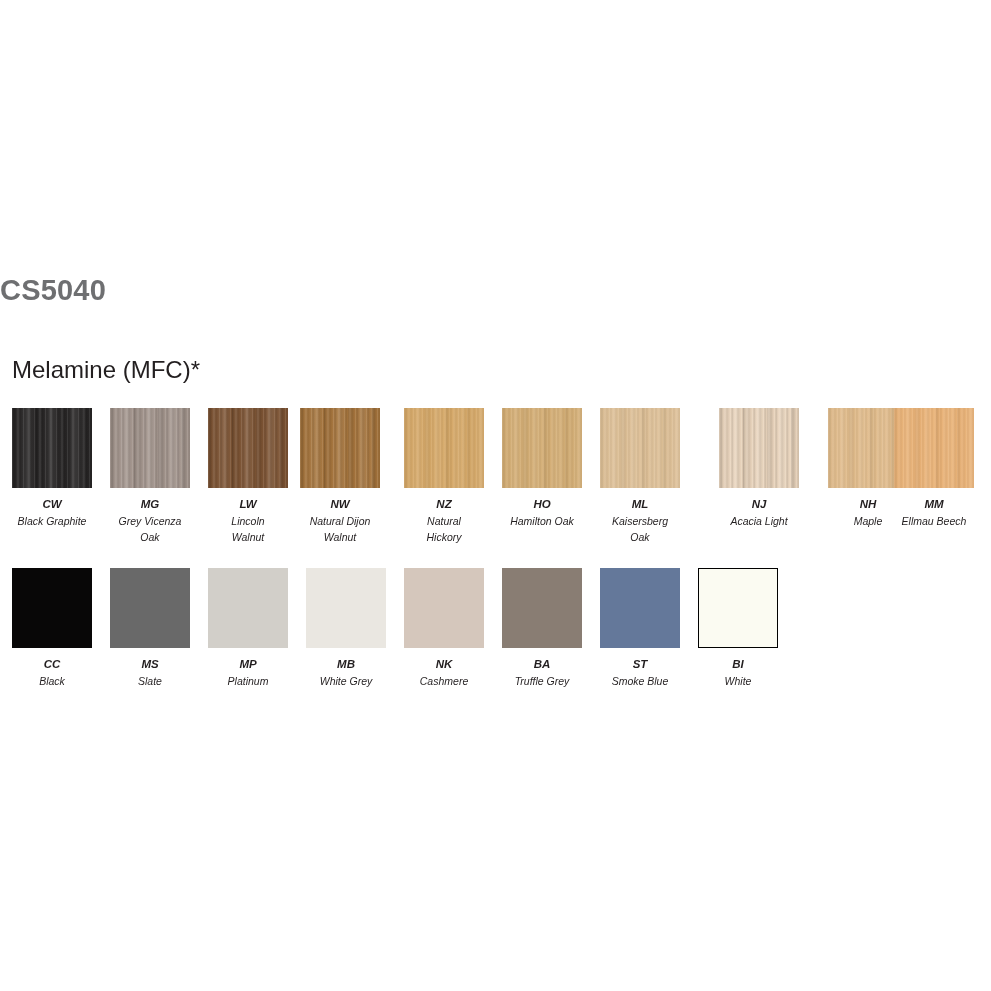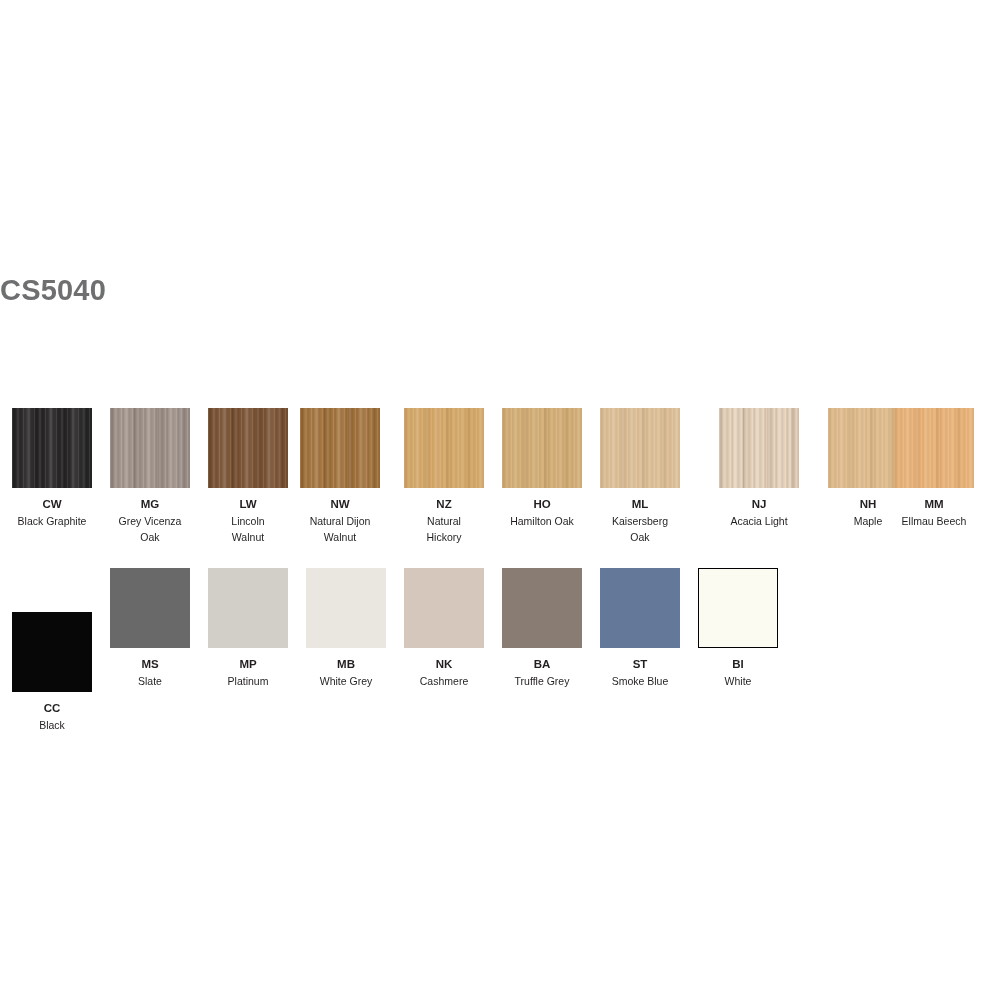--- a/index.html
+++ b/index.html
@@ -45,20 +45,21 @@
     position: absolute;
     left: 12px;
   }
   #row-melamine-wood { top: 408px; }
   #row-melamine-solid { top: 568px; }
 
   .swatch-cell {
     position: absolute;
     top: 0;
     width: 80px;
+    font-style: italic;
   }
   .swatch-chip {
     width: 80px;
     height: 80px;
     position: relative;
     overflow: hidden;
     box-sizing: border-box;
   }
   .swatch-chip.bordered {
     border: 1.5px solid #000000;
@@ -118,20 +119,21 @@
     white-space: pre-line;
   }
 </style>
 </head>
 <body style="background: rgb(255, 255, 255);">
 
 <div id="page">
 
   <div class="sku-title" style="color: rgb(110, 111, 113);">CS5040</div>
 
+  <div class="section-title">Melamine (MFC)*</div>
 
   <div class="swatch-grid" id="row-melamine-wood">
       <div class="swatch-cell" style="left: 0px;">
         <div class="swatch-chip grain grain-strong" style="background: rgb(39, 37, 37);"></div>
         <div class="swatch-code">CW</div>
         <div class="swatch-name">Black Graphite</div>
       </div>
       <div class="swatch-cell" style="left: 98px;">
         <div class="swatch-chip grain grain-strong" style="background: rgb(162, 148, 140);"></div>
         <div class="swatch-code">MG</div>
@@ -178,21 +180,21 @@
         <div class="swatch-name">Maple</div>
       </div>
       <div class="swatch-cell" style="left: 882px;">
         <div class="swatch-chip grain" style="background: rgb(233, 178, 119);"></div>
         <div class="swatch-code">MM</div>
         <div class="swatch-name">Ellmau Beech</div>
       </div>
     </div>
 
   <div class="swatch-grid" id="row-melamine-solid">
-      <div class="swatch-cell" style="left: 0px; margin-top: 44px;">
+      <div class="swatch-cell" style="left: 0px;">
         <div class="swatch-chip" style="background: rgb(8, 7, 7);"></div>
         <div class="swatch-code">CC</div>
         <div class="swatch-name">Black</div>
       </div>
       <div class="swatch-cell" style="left: 98px;">
         <div class="swatch-chip" style="background: rgb(105, 105, 105);"></div>
         <div class="swatch-code">MS</div>
         <div class="swatch-name">Slate</div>
       </div>
       <div class="swatch-cell" style="left: 196px;">

